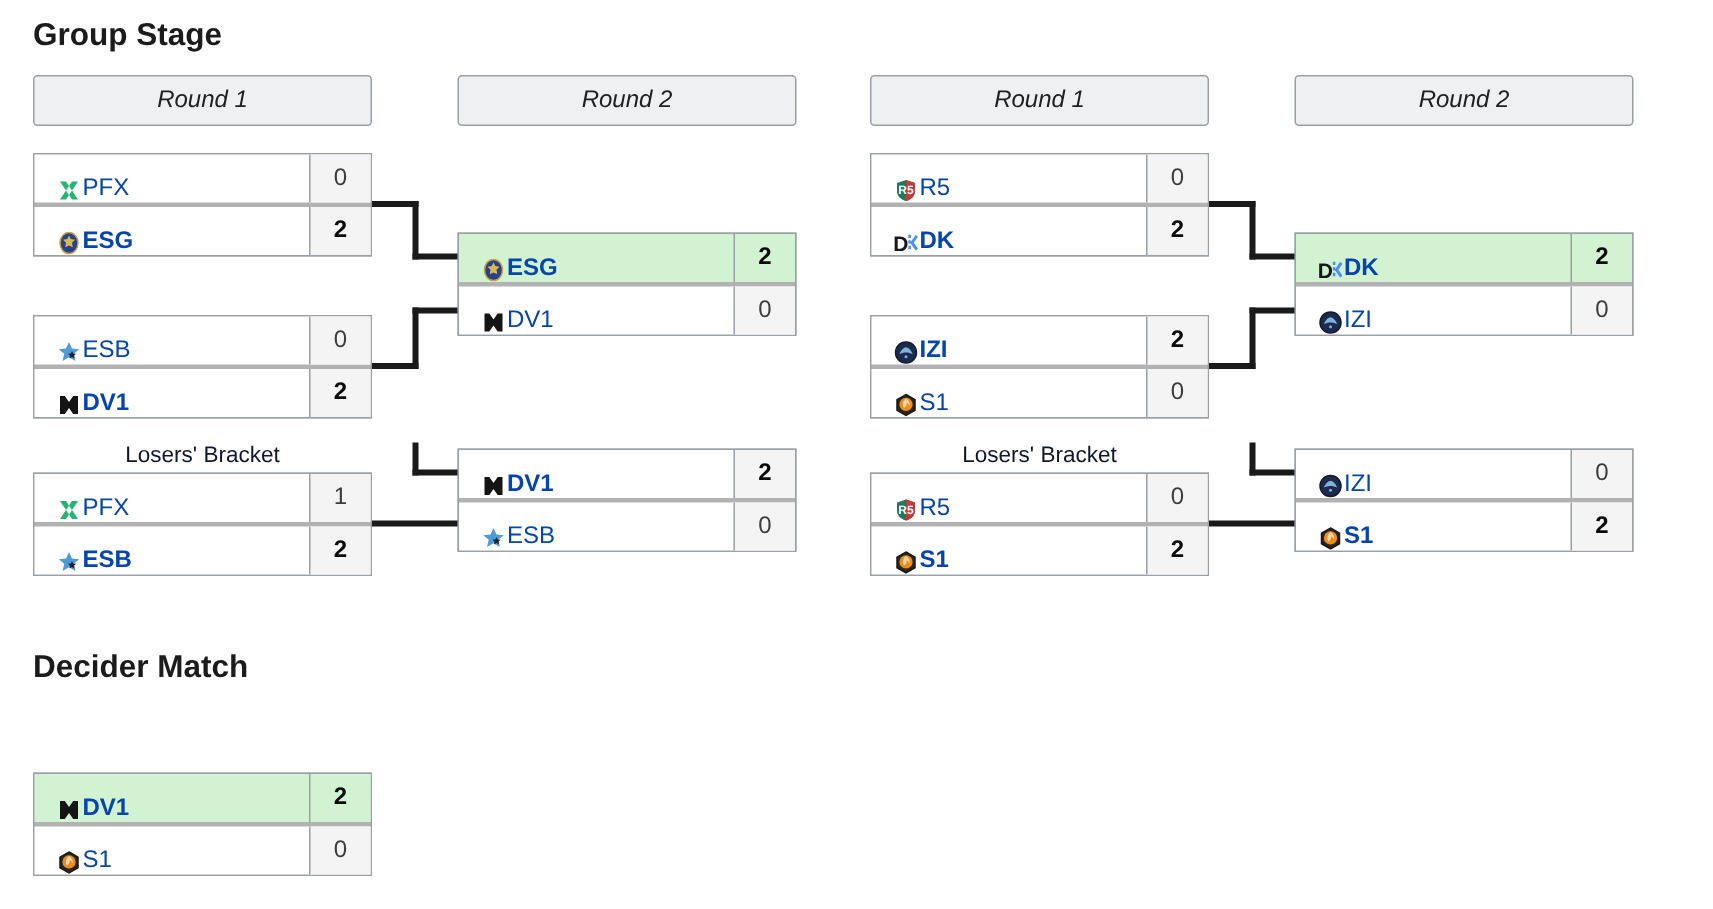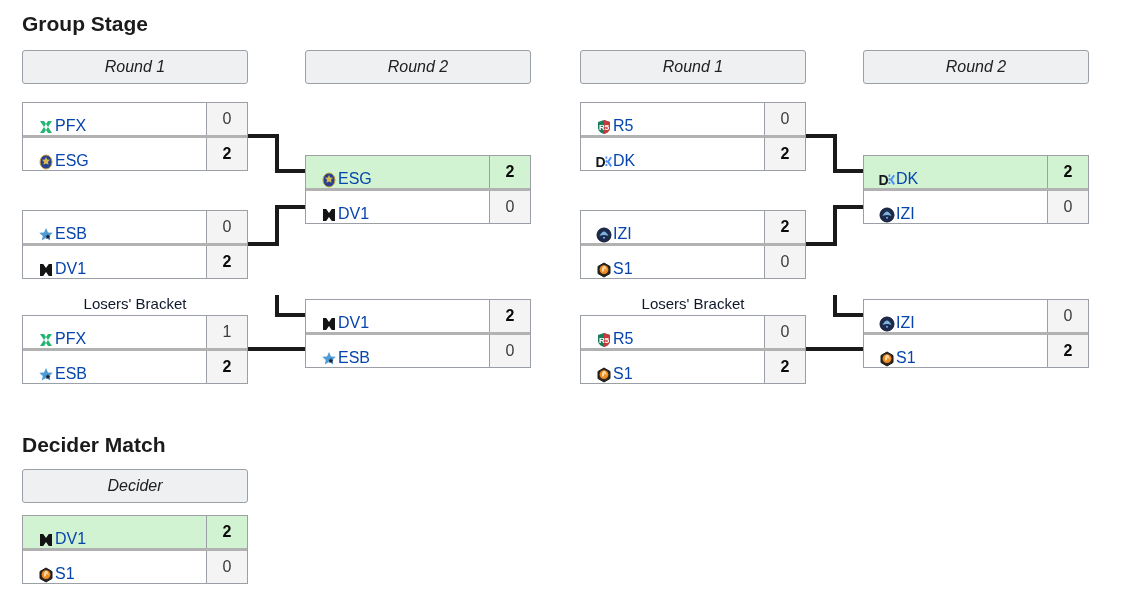--- a/index.html
+++ b/index.html
@@ -14,40 +14,39 @@
   .match{position:absolute;width:226px;box-sizing:border-box;
        border:1px solid #9aa0a6;background:#b2b2b2;}
   .row{display:flex;height:32px;background:#fff;}
   .row + .row{margin-top:3px;}
   .team-cell{flex:1;display:flex;align-items:flex-end;gap:1px;padding-left:15px;min-width:0;}
   .icon{width:16px;height:16px;display:inline-flex;flex:0 0 16px;}
   .icon svg{display:block;}
   .team-name{color:#0645ad;text-decoration:none;font-size:16px;white-space:nowrap;}
   .score-cell{width:40px;flex:0 0 40px;border-left:1px solid #9aa0a6;background:#f4f4f4;
        display:flex;align-items:center;justify-content:center;font-size:16px;color:#3c3c3c;}
-  .row.winner .team-name{font-weight:400;margin-top:40px;}
+  .row.winner .team-name{font-weight:700;margin-top:40px;}
   .row.winner .score-cell{font-weight:700;color:#0a0a0a;}
   .row.highlight{background:#d2f3d2;}
   .row.highlight .score-cell{background:#d2f3d2;}
   .hline{position:absolute;height:4px;background:#1a1a1a;}
   .vline{position:absolute;width:4px;background:#1a1a1a;}
 </style>
 </head>
 <body>
 
 <div id="app">
 
   <div class="section-title" style="left:22px;top:12px;">Group Stage</div>
   <div class="section-title" style="left:22px;top:433px;">Decider Match</div>
 
   <div class="round-header" style="left:22px;top:50px;">Round 1</div>
   <div class="round-header" style="left:305px;top:50px;">Round 2</div>
   <div class="round-header" style="left:580px;top:50px;">Round 1</div>
   <div class="round-header" style="left:863px;top:50px;">Round 2</div>
-  <div class="round-header" style="left:22px;top:469px;">Decider</div>
 
   <div class="losers-label" style="left:22px;top:295px;">Losers' Bracket</div>
   <div class="losers-label" style="left:580px;top:295px;">Losers' Bracket</div>
 
   <div class="match" style="left:22px;top:102px;">
     <div class="row">
       <div class="team-cell">
         <span class="icon">
             <svg width="16" height="16" viewBox="0 0 16 16">
               <path fill="#22b573" d="M2 2h4l2 3-2 3-4-6z"></path>

